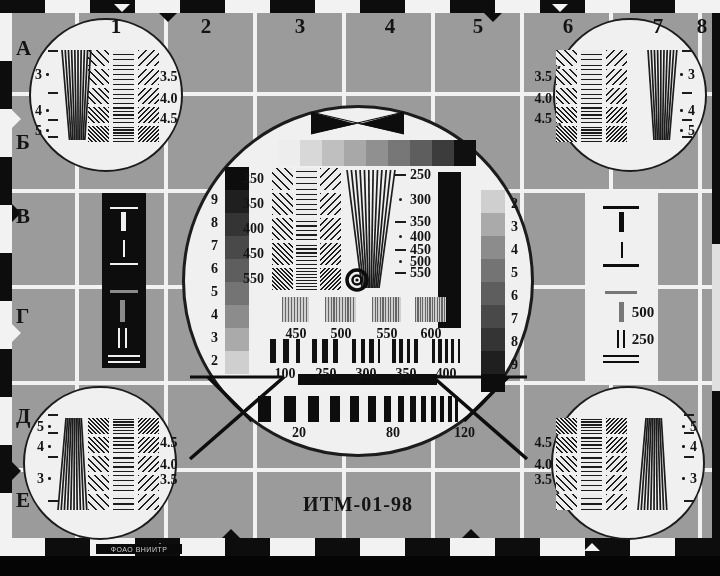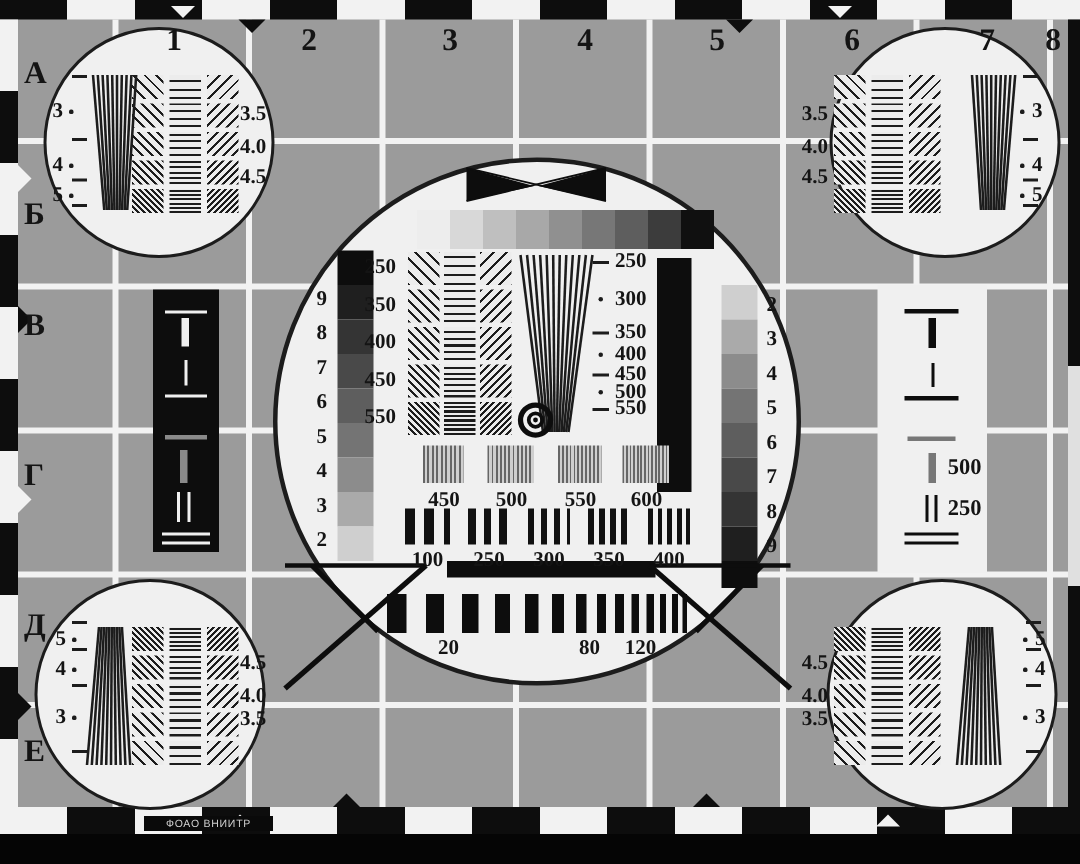--- a/index.html
+++ b/index.html
@@ -23,20 +23,21 @@
 </style>
 </head>
 <body>
 
 <div id="stage">
   <div class="circle c-tl"></div>
   <div class="circle c-tr"></div>
   <div class="circle c-bl"></div>
   <div class="circle c-br"></div>
   <div class="circle c-center"></div>
+  <div class="lbl title">ИТМ-01-98</div>
   <div class="imprint-box">
     <span>ФОАО ВНИИТР</span>
   </div>
 <svg width="720" height="576" id="overlay">
       <line x1="62" y1="50" x2="69.5" y2="140" stroke="#1c1c1c" stroke-width="1.7"></line>
       <line x1="65.2" y1="50" x2="71.2" y2="140" stroke="#1c1c1c" stroke-width="1.7"></line>
       <line x1="68.4" y1="50" x2="72.9" y2="140" stroke="#1c1c1c" stroke-width="1.7"></line>
       <line x1="71.6" y1="50" x2="74.6" y2="140" stroke="#1c1c1c" stroke-width="1.7"></line>
       <line x1="74.8" y1="50" x2="76.3" y2="140" stroke="#1c1c1c" stroke-width="1.7"></line>
       <line x1="78" y1="50" x2="78" y2="140" stroke="#1c1c1c" stroke-width="1.7"></line>
@@ -363,21 +364,21 @@
     <div style="position: absolute; left: 384px; top: 396px; width: 7px; height: 26px; background: rgb(13, 13, 13); z-index: 20;"></div>
     <div style="position: absolute; left: 398px; top: 396px; width: 6px; height: 26px; background: rgb(13, 13, 13); z-index: 20;"></div>
     <div style="position: absolute; left: 410px; top: 396px; width: 5.5px; height: 26px; background: rgb(13, 13, 13); z-index: 20;"></div>
     <div style="position: absolute; left: 421px; top: 396px; width: 5px; height: 26px; background: rgb(13, 13, 13); z-index: 20;"></div>
     <div style="position: absolute; left: 431px; top: 396px; width: 4.5px; height: 26px; background: rgb(13, 13, 13); z-index: 20;"></div>
     <div style="position: absolute; left: 440px; top: 396px; width: 4px; height: 26px; background: rgb(13, 13, 13); z-index: 20;"></div>
     <div style="position: absolute; left: 448px; top: 396px; width: 3.5px; height: 26px; background: rgb(13, 13, 13); z-index: 20;"></div>
     <div style="position: absolute; left: 455px; top: 396px; width: 3px; height: 26px; background: rgb(13, 13, 13); z-index: 20;"></div>
     <div class="lbl" style="position: absolute; left: 288px; top: 426px; width: 22px; text-align: center; font-size: 14px; z-index: 50;">20</div>
     <div class="lbl" style="position: absolute; left: 382px; top: 426px; width: 22px; text-align: center; font-size: 14px; z-index: 50;">80</div>
-    <div class="lbl" style="position: absolute; left: 416px; top: 426px; width: 22px; text-align: center; font-size: 14px; z-index: 50;">120</div>
+    <div class="lbl" style="position: absolute; left: 454px; top: 426px; width: 22px; text-align: left; font-size: 14px; z-index: 50;">120</div>
     <div style="position: absolute; left: 102px; top: 193px; width: 44px; height: 175px; background: rgb(13, 13, 13); z-index: 20;"></div>
     <div style="position: absolute; left: 110px; top: 207px; width: 28px; height: 2px; background: rgb(240, 240, 240); z-index: 22;"></div>
     <div style="position: absolute; left: 121px; top: 212px; width: 5px; height: 19px; background: rgb(240, 240, 240); z-index: 22;"></div>
     <div style="position: absolute; left: 122.5px; top: 240px; width: 2.5px; height: 17px; background: rgb(240, 240, 240); z-index: 22;"></div>
     <div style="position: absolute; left: 110px; top: 263px; width: 28px; height: 2px; background: rgb(240, 240, 240); z-index: 22;"></div>
     <div style="position: absolute; left: 110px; top: 290px; width: 28px; height: 2.5px; background: rgb(138, 138, 138); z-index: 22;"></div>
     <div style="position: absolute; left: 120px; top: 300px; width: 5px; height: 22px; background: rgb(138, 138, 138); z-index: 22;"></div>
     <div style="position: absolute; left: 117.5px; top: 328px; width: 2.5px; height: 20px; background: rgb(240, 240, 240); z-index: 22;"></div>
     <div style="position: absolute; left: 124.5px; top: 328px; width: 2.5px; height: 20px; background: rgb(240, 240, 240); z-index: 22;"></div>
     <div style="position: absolute; left: 108px; top: 355px; width: 32px; height: 2px; background: rgb(240, 240, 240); z-index: 22;"></div>

